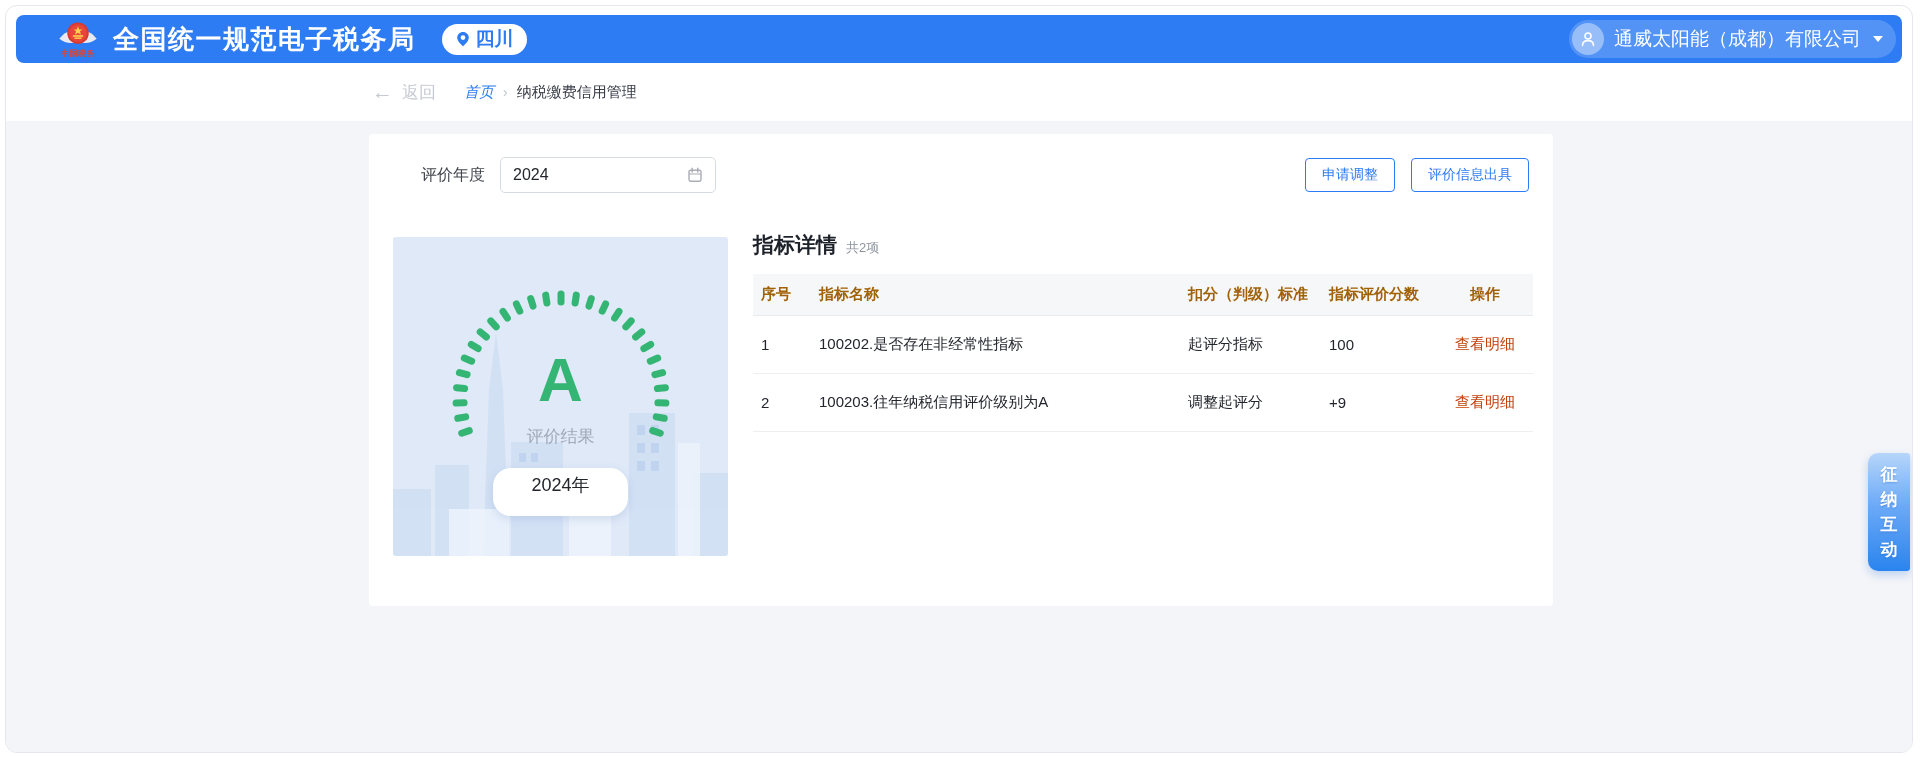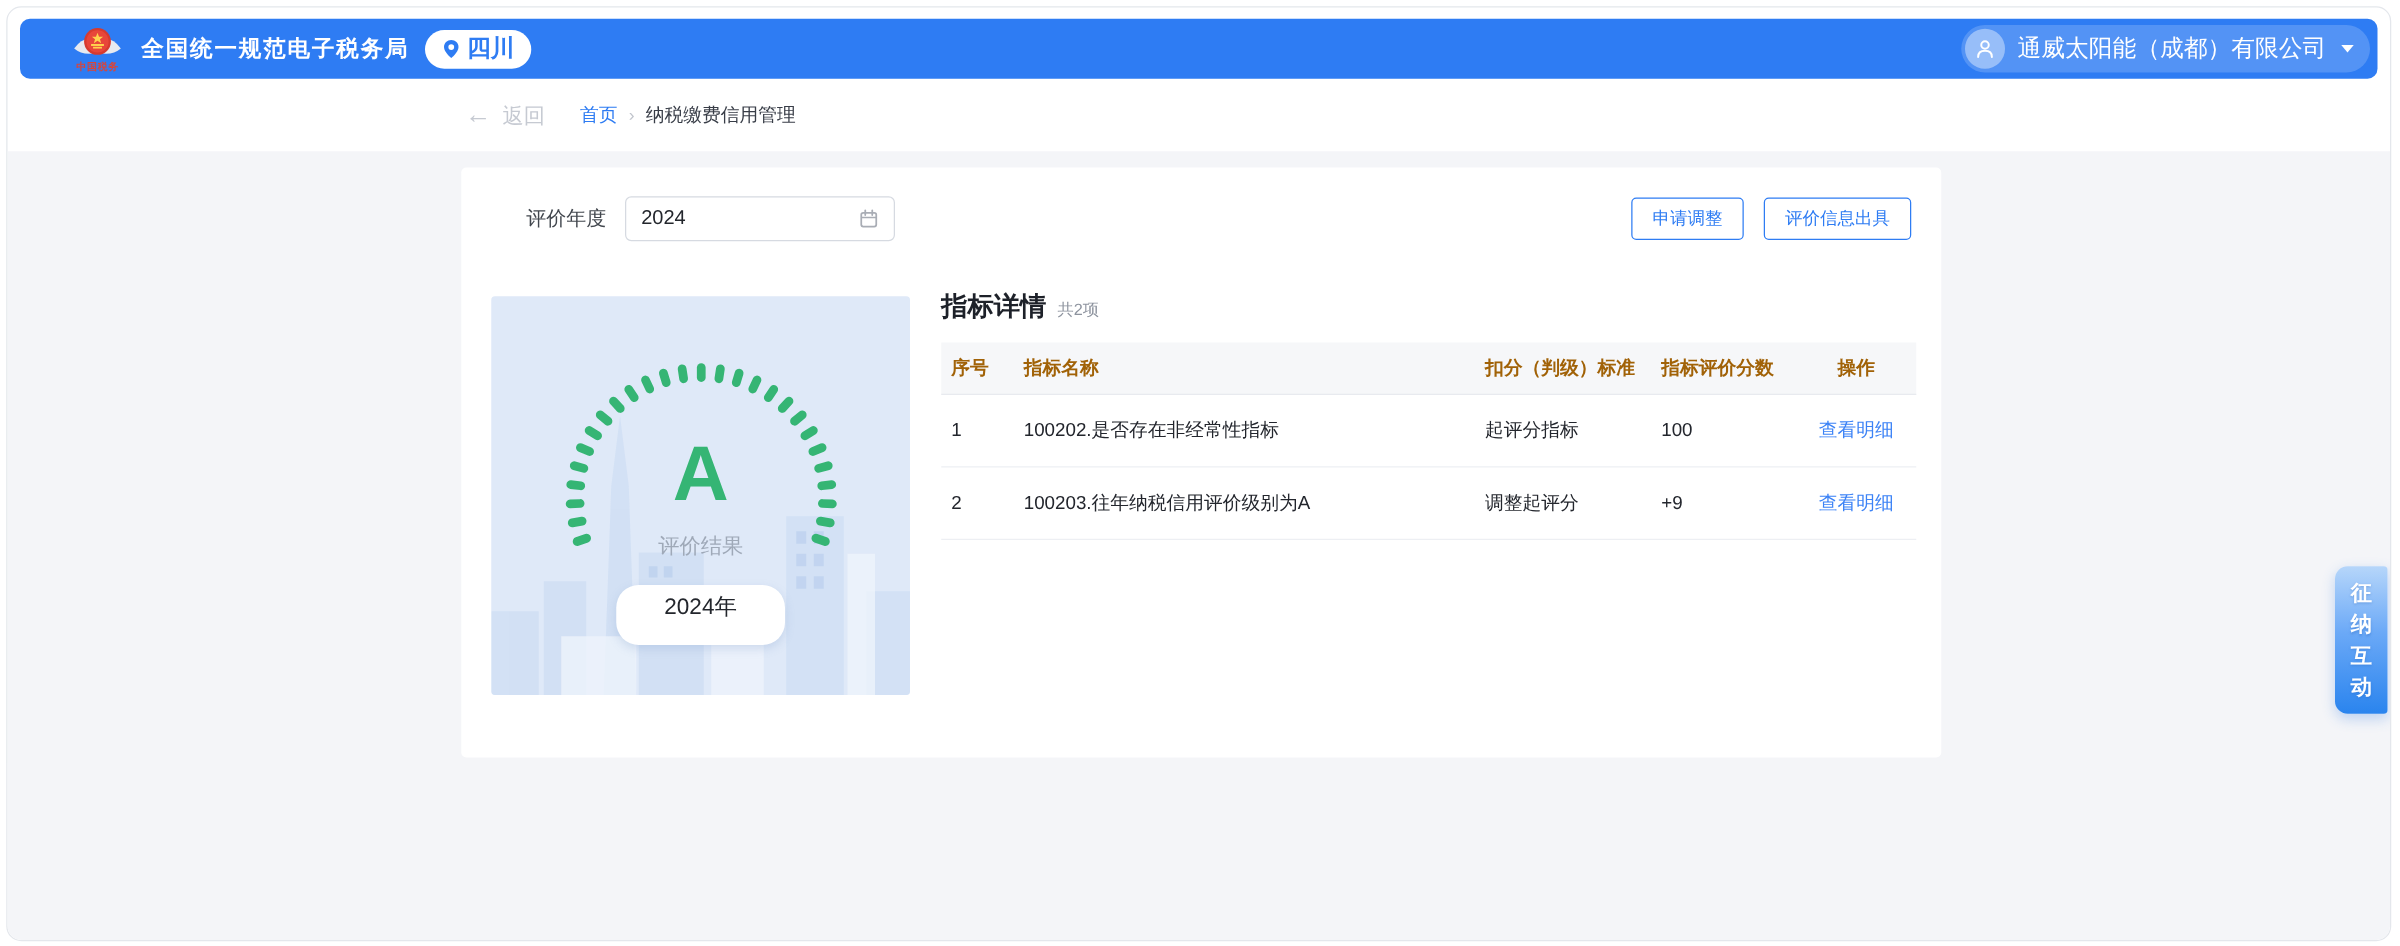--- a/index.html
+++ b/index.html
@@ -9,37 +9,37 @@
   .window { position:absolute; left:5px; top:5px; width:1908px; height:748px;
     border:1px solid #e4e7ec; border-radius:12px; background:#fff; overflow:hidden; }
 
   
   .appbar { position:absolute; left:10px; right:10px; top:9px; height:48px;
     background:#2e7cf3; border-radius:8px; display:flex; align-items:center;
     padding:0 6px 0 40px; }
   .logo { display:flex; flex-direction:column; align-items:center; margin-right:13px; }
   .logo svg { width:44px; height:28px; display:block; }
   .logo-cap { font-size:8px; font-weight:700; color:#d8453a; line-height:9px; letter-spacing:.5px; }
-  .app-title { font-size:18px; font-weight:700; color:#fff; letter-spacing:1.5px; margin-right:12px; }
+  .app-title { font-size:26px; font-weight:700; color:#fff; letter-spacing:1.5px; margin-right:26px; }
   .loc-pill { display:flex; align-items:center; gap:5px; background:#fff; border-radius:16px;
     height:31px; padding:0 13px; color:#2e7cf3; font-weight:700; font-size:19px; cursor:pointer; }
   .spacer { flex:1; }
   .company-pill { display:flex; align-items:center; background:rgba(255,255,255,.18);
     border-radius:19px; height:38px; padding:0 13px 0 3px; gap:10px; cursor:pointer; }
   .avatar { width:32px; height:32px; border-radius:50%; background:rgba(255,255,255,.40);
     display:flex; align-items:center; justify-content:center; }
   .company-name { color:#fff; font-size:19px;text-align:right; }
   .caret { width:0; height:0; border-left:5px solid transparent; border-right:5px solid transparent;
     border-top:6px solid #fff; margin-left:2px; }
 
   
   .breadcrumb { position:absolute; left:366px; top:57px; height:58px; display:flex; align-items:center; }
   .back-arrow { font-size:21px; color:#c6cad2; margin-right:9px; cursor:pointer; }
   .back-label { font-size:17px; color:#c6cad2; cursor:pointer; }
-  .bc-home { font-size:15px; color:#2e7cf3; margin-left:28px; cursor:pointer; text-decoration:none; }
+  .bc-home { font-size:15px; color:#2e7cf3; margin-left:28px; cursor:pointer; text-decoration:none;font-style:italic; }
   .bc-sep { font-size:14px; color:#c0c4cc; margin:0 9px; }
   .bc-cur { font-size:15px; color:#383d47; }
 
   
   .content { position:absolute; left:0; right:0; top:115px; bottom:0;
     background:#f4f5f8; border-radius:0 0 11px 11px; }
   .card { position:absolute; left:363px; top:13px; width:1184px; height:472px;
     background:#fff; border-radius:4px; }
 
   .toolbar { position:absolute; left:52px; top:23px; height:36px; display:flex; align-items:center; gap:15px; }
@@ -71,21 +71,21 @@
   .detail-title { font-size:21px; font-weight:700; color:#1d2129; }
   .detail-count { font-size:13px; color:#8d939e; }
   .table { position:absolute; left:384px; top:140px; width:780px; }
   .tr { display:grid; grid-template-columns:56px 1fr 150px 124px 96px; align-items:center; }
   .tr.th { height:42px; background:#f6f7f9; border-bottom:1px solid #e8eaef; }
   .tr.th > div { font-weight:700; color:#a16207; font-size:15px; white-space:nowrap; }
   .tr.td { height:58px; font-size:15px; color:#23262d; border-bottom:1px solid #edeff3; }
   .c1 { padding-left:8px; } .c2 { padding-left:10px; }
   .c3 { padding-left:25px; white-space:nowrap; } .c4 { padding-left:16px; }
   .c5 { text-align:center; }
-  .link { color:#3b82f6; font-size:15px; cursor:pointer; background:none; border:none; font-family:inherit; }
+  .link { color:#c2410c; font-size:15px; cursor:pointer; background:none; border:none; font-family:inherit; }
 
   
   .side-tab { position:absolute; right:2px; top:447px; width:42px; padding:13px 0;
     border-radius:10px 3px 3px 10px;
     background:linear-gradient(180deg,#b6d6fa 0%,#6ba9f7 45%,#2a84ee 100%);
     display:flex; flex-direction:column; align-items:center; gap:8px; cursor:pointer;
     box-shadow:0 4px 10px rgba(60,130,230,.30); }
   .side-tab span { color:#fff; font-size:17px; font-weight:700; line-height:1;
     text-shadow:0 1px 2px rgba(30,90,180,.35); }
 </style>

